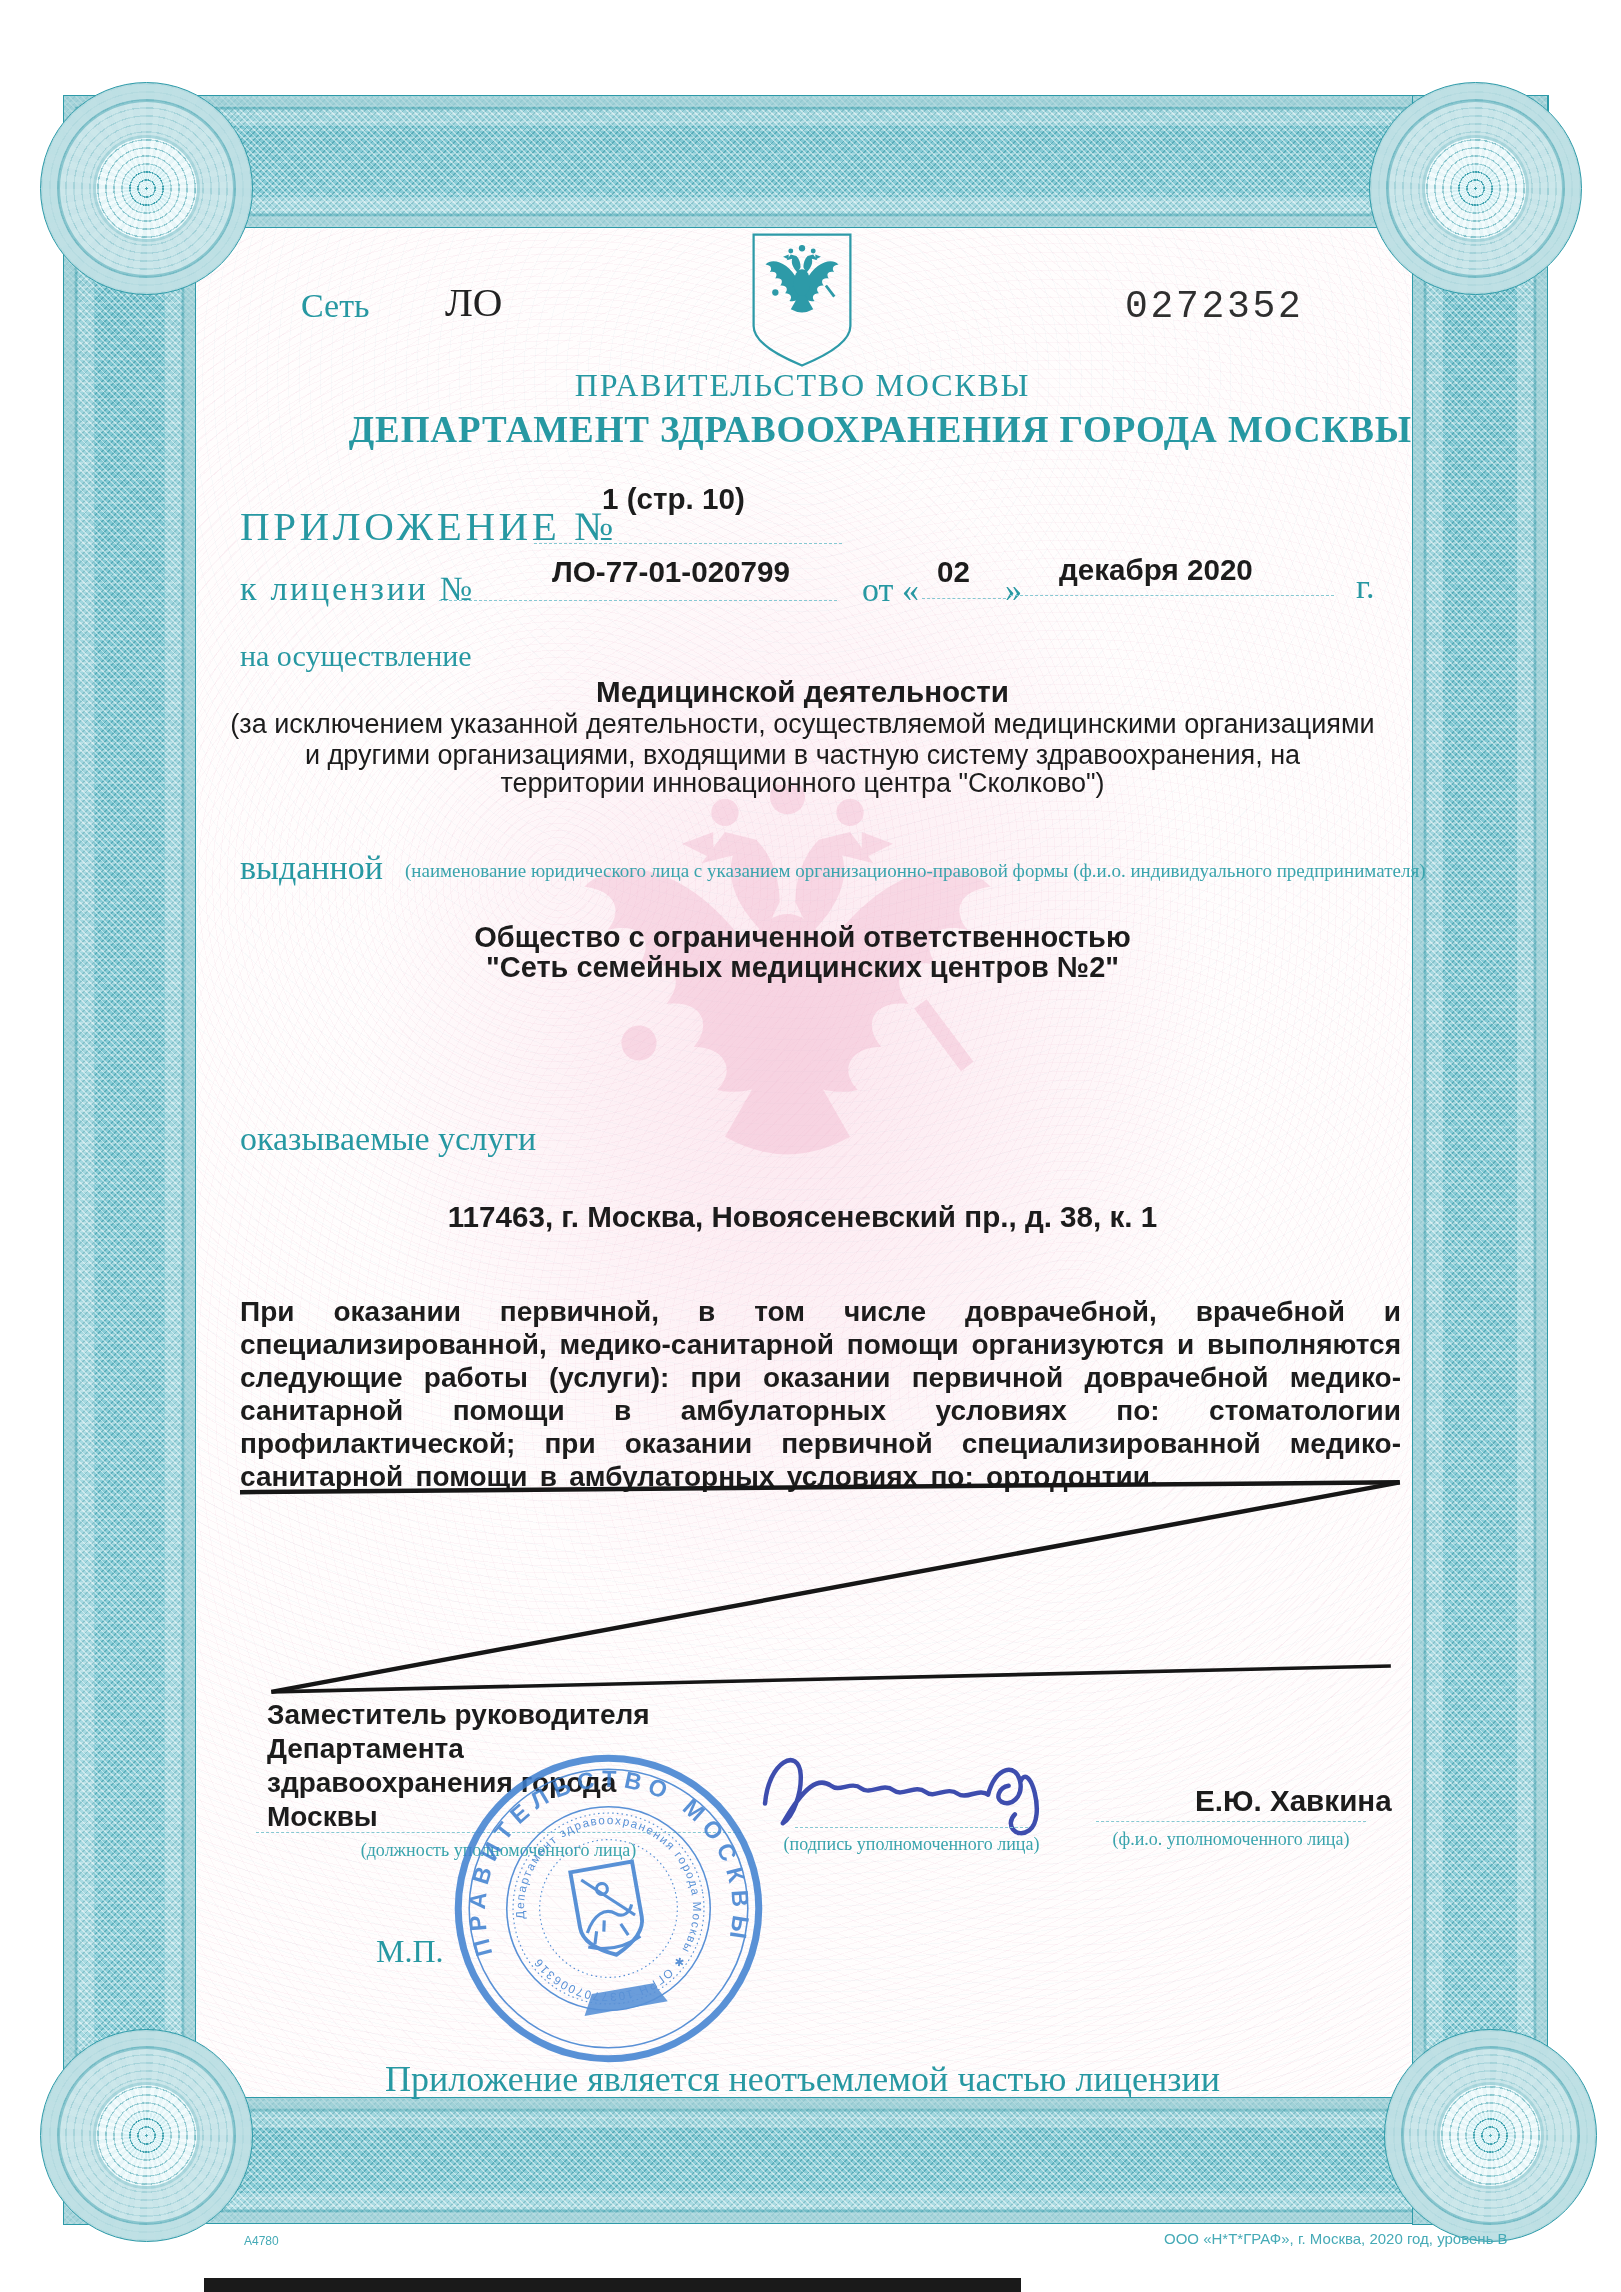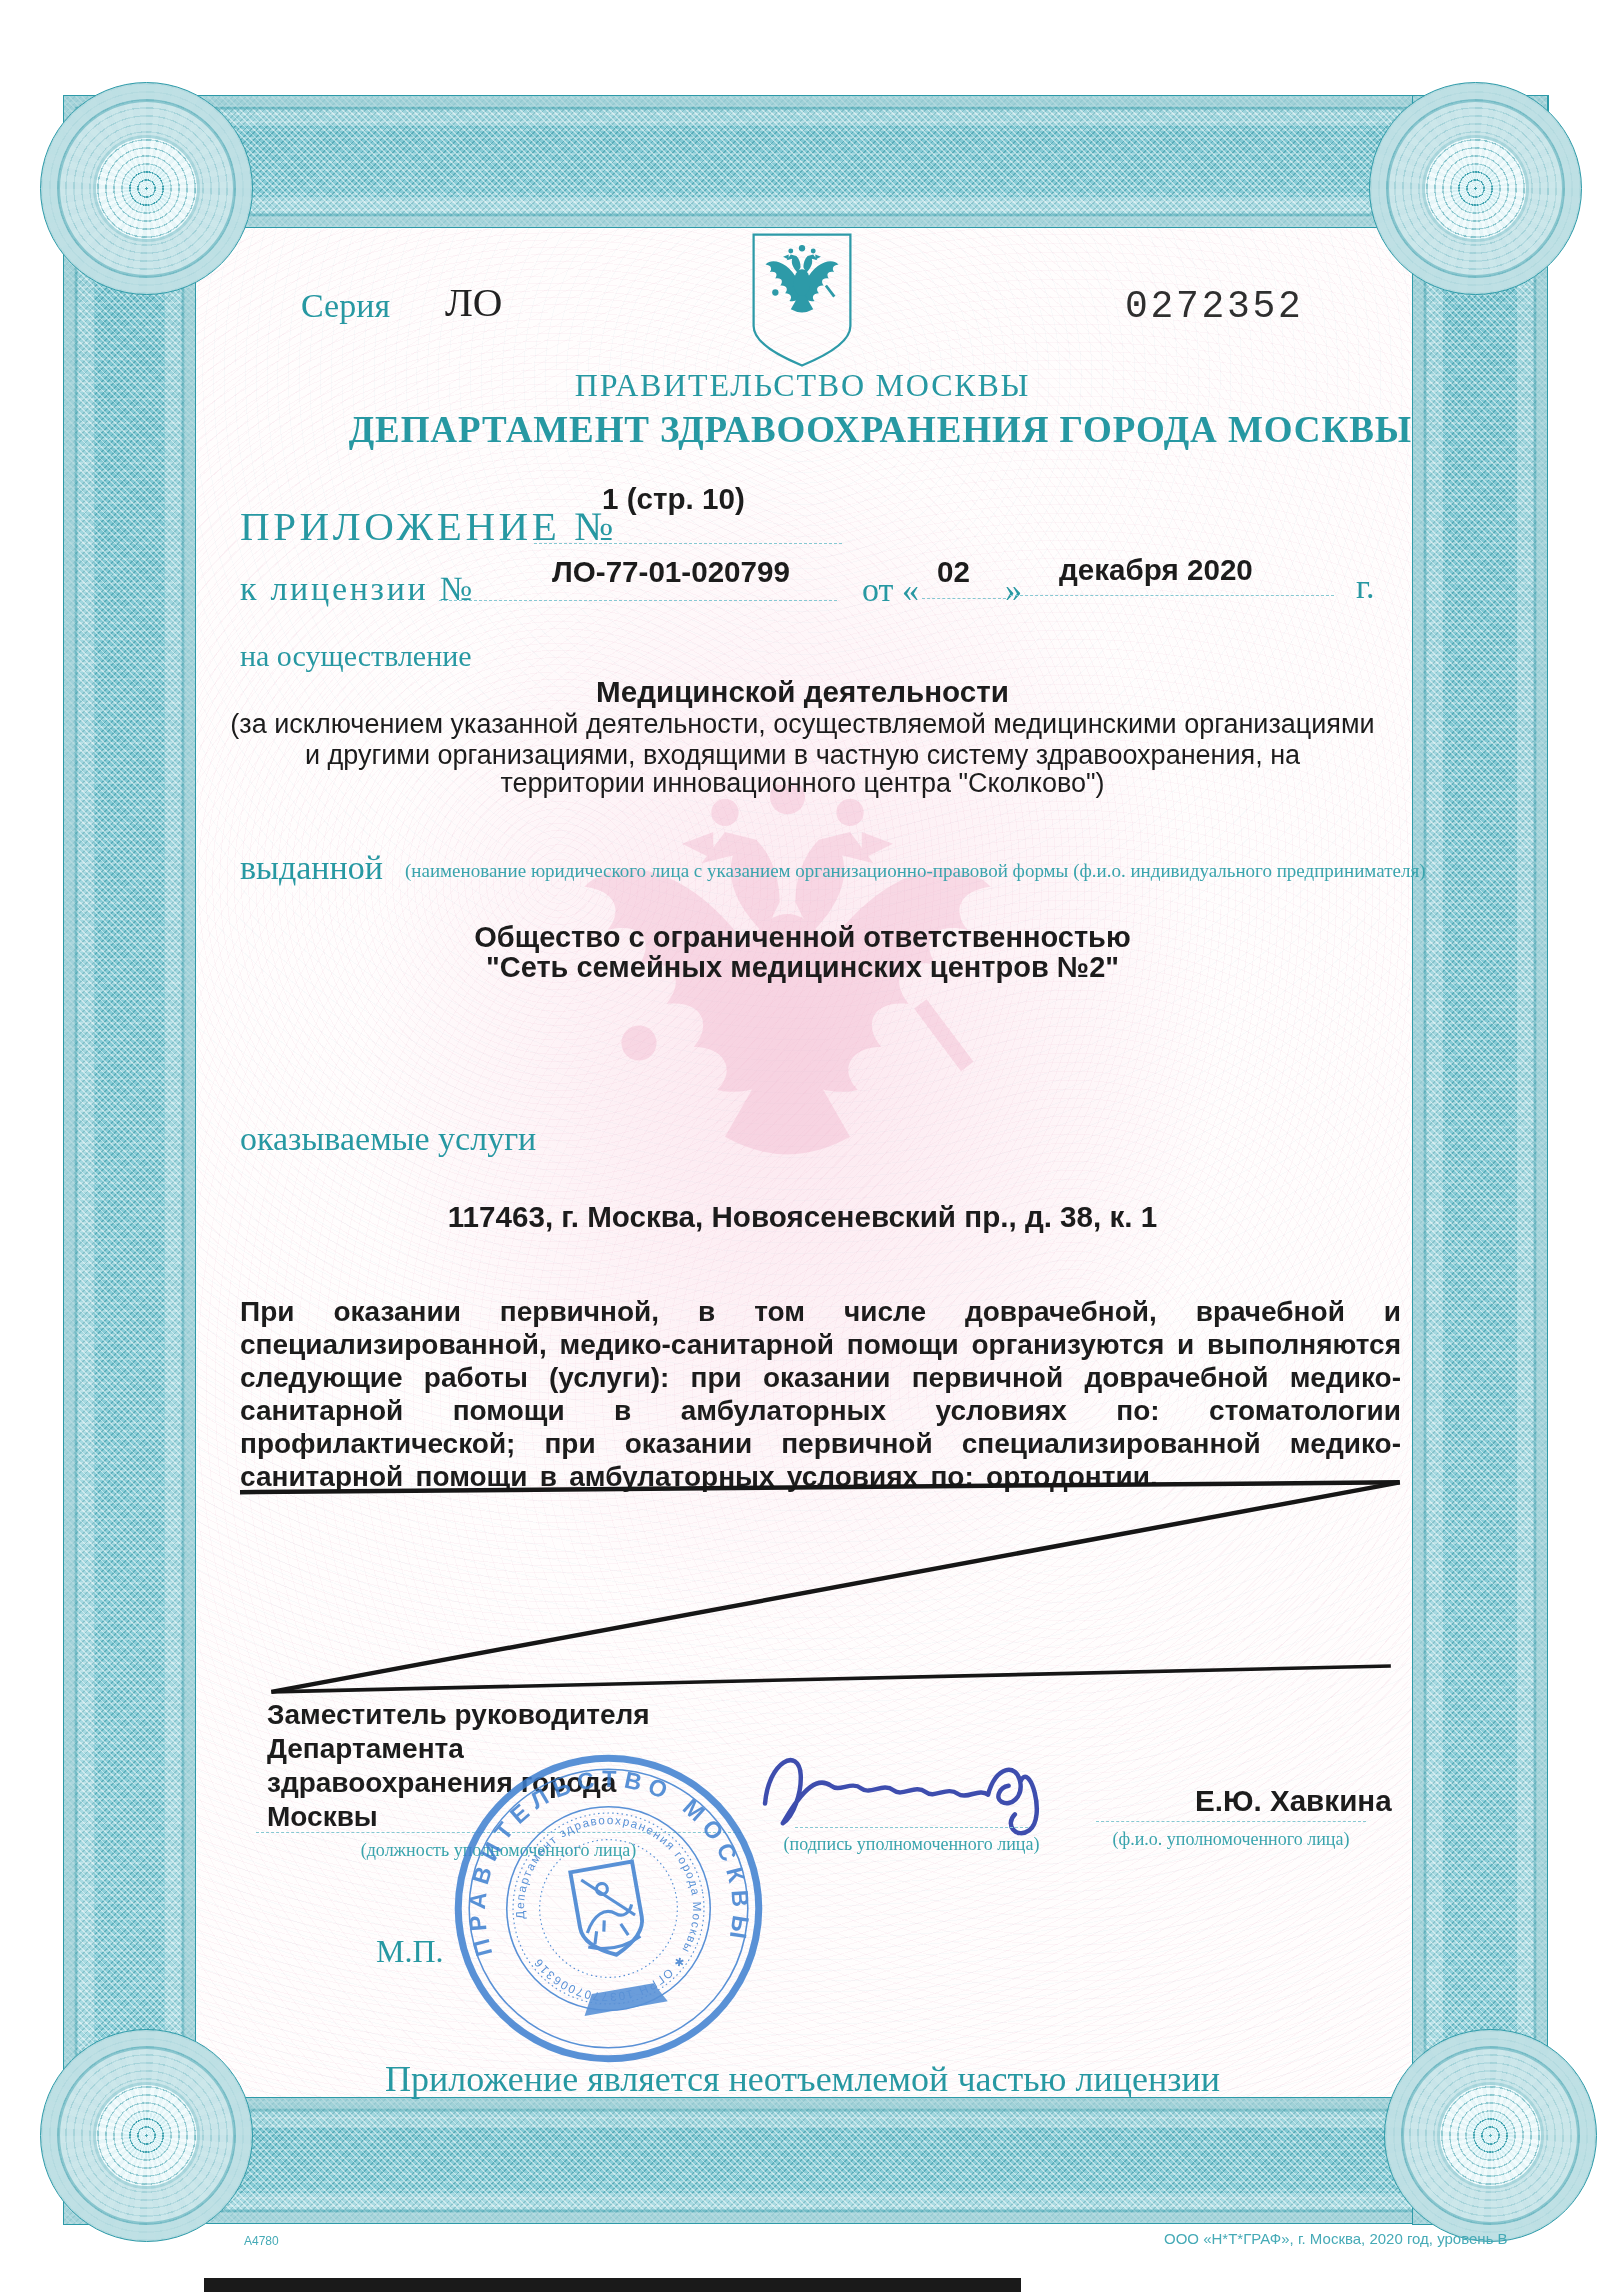--- a/index.html
+++ b/index.html
@@ -79,21 +79,21 @@
 
   <svg style="left:749px;top:231px;" width="106" height="138" viewBox="0 0 118 154">
     <path d="M5,4 H113 V106 Q113,128 59,150 Q5,128 5,106 Z" fill="none" stroke="#2d9aa8" stroke-width="2.5"></path>
     <use href="#eagle" x="12" y="14" width="94" height="92" fill="#2d9aa8" color="#2d9aa8"></use>
   </svg>
 
   <svg style="left:553px;top:785px;opacity:.38;" width="469" height="430" viewBox="0 0 120 110">
     <use href="#eagle" fill="#f1b3cc" color="#f1b3cc"></use>
   </svg>
 
-  <div class="teal" style="left:301px;top:287px;font-size:34px;">Серия</div>
+  <div class="teal" style="left:301px;top:287px;font-size:34px;">Сеть</div>
   <div style="position:absolute;left:445px;top:278px;font-size:41px;color:#222;font-family:'Liberation Serif',serif;">ЛО</div>
   <div style="position:absolute;left:1119px;top:285px;font-size:38px;letter-spacing:2.7px;color:#2f2f2f;font-family:'Liberation Mono',monospace;margin-left:6px;">0272352</div>
 
   <div class="teal ctr" style="top:367px;font-size:32px;letter-spacing:1.8px;">ПРАВИТЕЛЬСТВО МОСКВЫ</div>
   <div class="teal ctr" style="top:408px;font-size:37px;font-weight:700;letter-spacing:0.9px;text-align:right;">ДЕПАРТАМЕНТ ЗДРАВООХРАНЕНИЯ ГОРОДА МОСКВЫ</div>
 
   <div class="teal" style="left:240px;top:502px;font-size:41px;letter-spacing:3.6px;">ПРИЛОЖЕНИЕ  №</div>
   <div class="blk" style="left:602px;top:482px;font-size:29.6px;">1 (стр. 10)</div>
   <div class="dash" style="left:534px;top:543px;width:308px;"></div>
 

